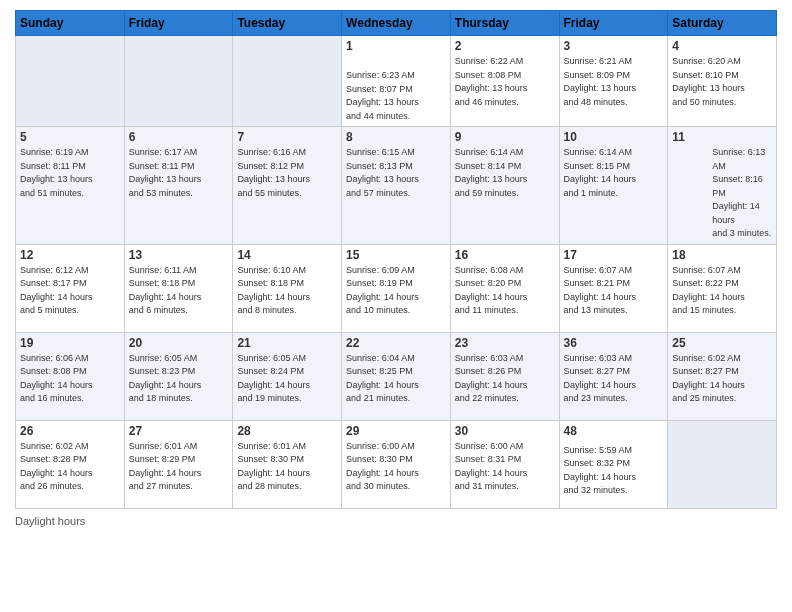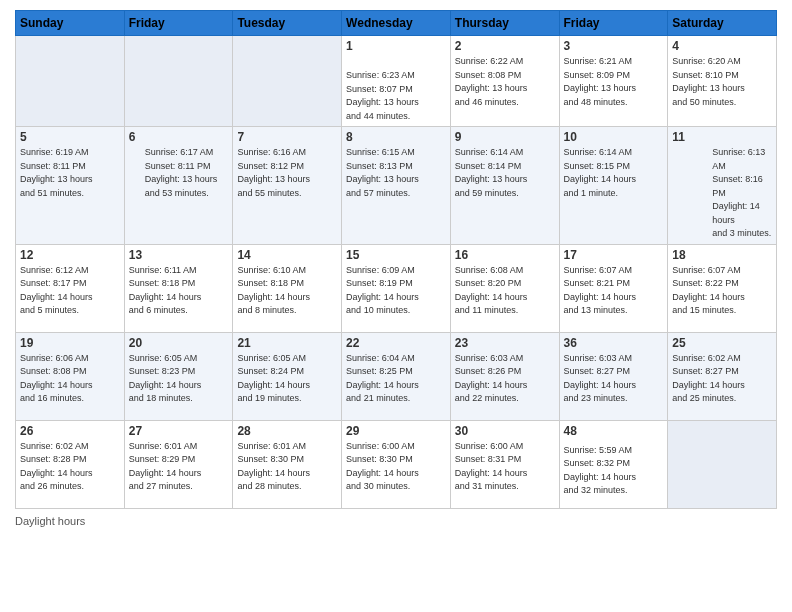--- a/index.html
+++ b/index.html
@@ -147,21 +147,21 @@
         <tr>
           <td>
             <div class="day-number">5</div>
             <div class="day-info" style="white-space: pre-line;">Sunrise: 6:19 AM
 Sunset: 8:11 PM
 Daylight: 13 hours
 and 51 minutes.</div>
           </td>
           <td>
             <div class="day-number">6</div>
-            <div class="day-info" style="white-space: pre-line; margin-left: 16px;">Sunrise: 6:17 AM
+            <div class="day-info" style="white-space: pre-line;">Sunrise: 6:17 AM
 Sunset: 8:11 PM
 Daylight: 13 hours
 and 53 minutes.</div>
           </td>
           <td>
             <div class="day-number">7</div>
             <div class="day-info" style="white-space: pre-line;">Sunrise: 6:16 AM
 Sunset: 8:12 PM
 Daylight: 13 hours
 and 55 minutes.</div>

